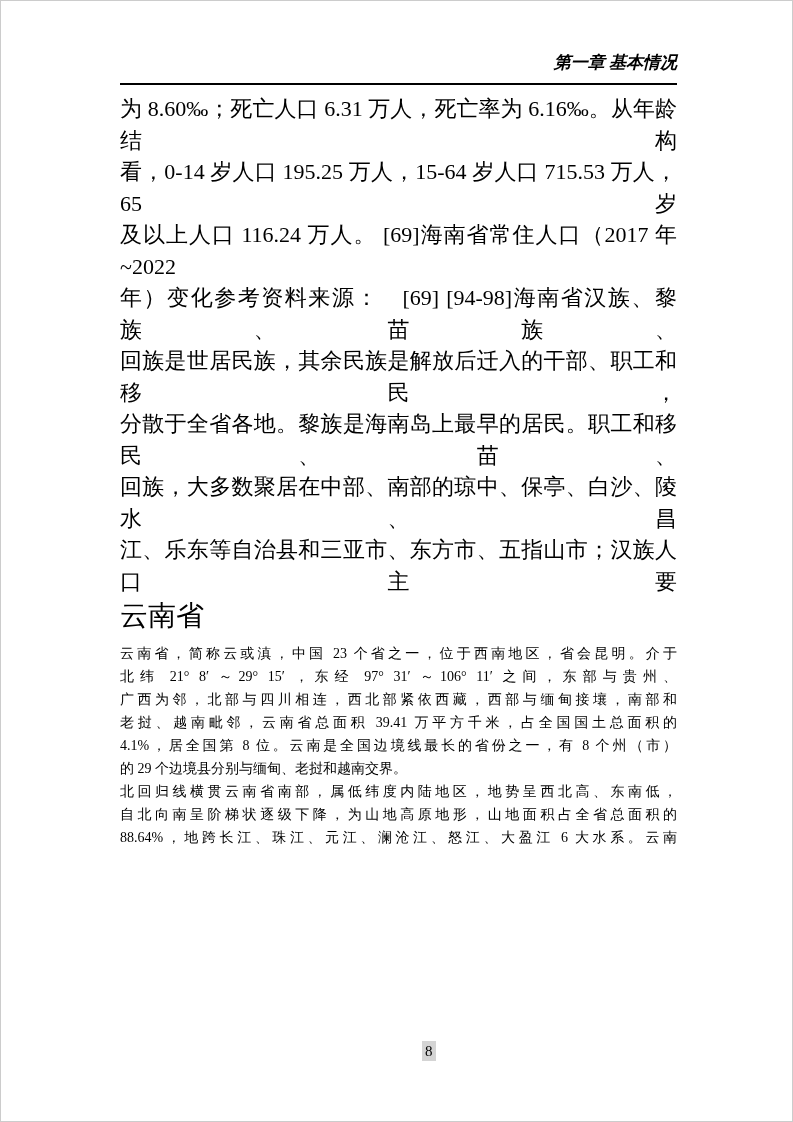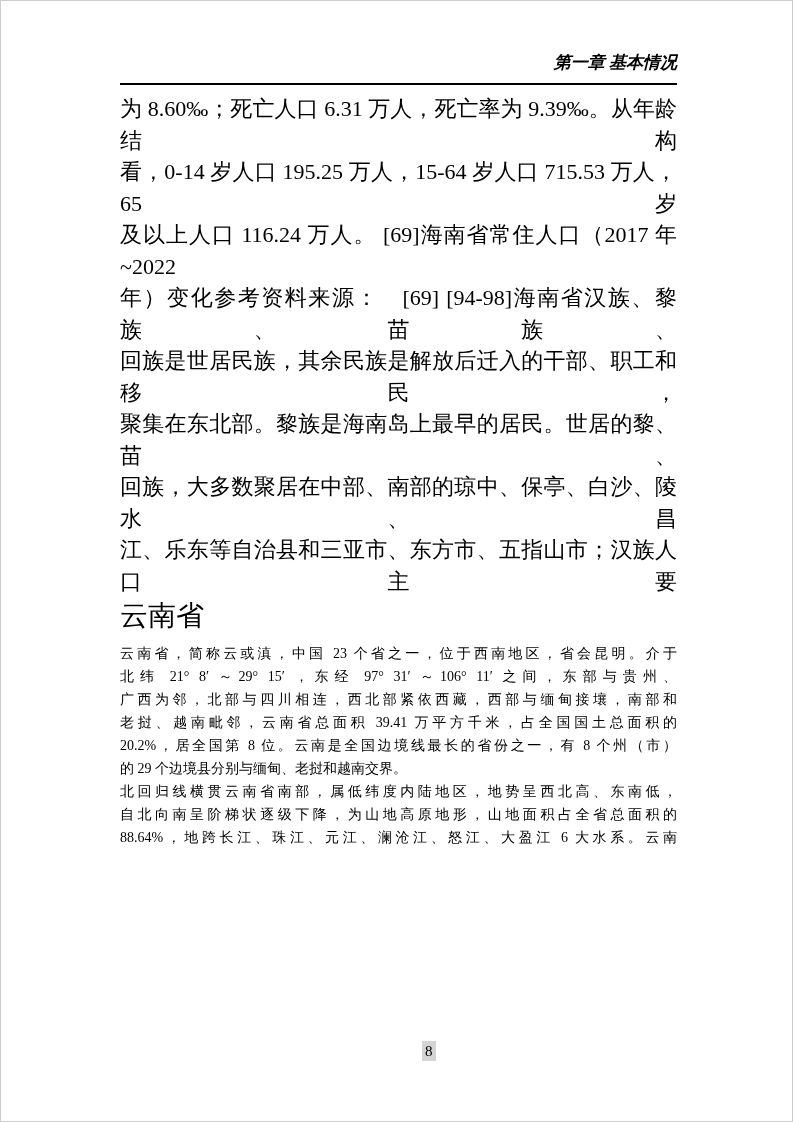--- a/index.html
+++ b/index.html
@@ -73,38 +73,38 @@
 </head>
 <body>
 
 <div class="page">
   <div class="column">
 
     <div class="running-header">第一章 基本情况</div>
     <hr class="header-rule">
 
     <div class="intro-para">
-      <div class="jline">为 8.60‰；死亡人口 6.31 万人，死亡率为 9.39‰。从年龄结构</div>
+      <div class="jline">为 8.60‰；死亡人口 6.31 万人，死亡率为 6.16‰。从年龄结构</div>
       <div class="jline">看，0-14 岁人口 195.25 万人，15-64 岁人口 715.53 万人，65 岁</div>
       <div class="jline">及以上人口 116.24 万人。 [69]海南省常住人口（2017 年~2022</div>
       <div class="jline">年）变化参考资料来源：　[69] [94-98]海南省汉族、黎族、苗族、</div>
       <div class="jline">回族是世居民族，其余民族是解放后迁入的干部、职工和移民，</div>
-      <div class="jline">聚集在东北部。黎族是海南岛上最早的居民。世居的黎、苗、</div>
+      <div class="jline">分散于全省各地。黎族是海南岛上最早的居民。职工和移民、苗、</div>
       <div class="jline">回族，大多数聚居在中部、南部的琼中、保亭、白沙、陵水、昌</div>
       <div class="jline">江、乐东等自治县和三亚市、东方市、五指山市；汉族人口主要</div>
     </div>
 
     <div class="section-heading">云南省</div>
 
     <div class="body-para para-a">
       <div class="jline">云南省，简称云或滇，中国 23 个省之一，位于西南地区，省会昆明。介于</div>
       <div class="jline">北纬 21° 8′ ～29° 15′ ，东经 97° 31′ ～106° 11′ 之间，东部与贵州、</div>
       <div class="jline">广西为邻，北部与四川相连，西北部紧依西藏，西部与缅甸接壤，南部和</div>
       <div class="jline">老挝、越南毗邻，云南省总面积 39.41 万平方千米，占全国国土总面积的</div>
-      <div class="jline">20.2%，居全国第 8 位。云南是全国边境线最长的省份之一，有 8 个州（市）</div>
+      <div class="jline">4.1%，居全国第 8 位。云南是全国边境线最长的省份之一，有 8 个州（市）</div>
       <div class="lastline">的 29 个边境县分别与缅甸、老挝和越南交界。</div>
     </div>
 
     <div class="body-para para-b">
       <div class="jline">北回归线横贯云南省南部，属低纬度内陆地区，地势呈西北高、东南低，</div>
       <div class="jline">自北向南呈阶梯状逐级下降，为山地高原地形，山地面积占全省总面积的</div>
       <div class="jline">88.64%，地跨长江、珠江、元江、澜沧江、怒江、大盈江 6 大水系。云南</div>
 
     </div>
 

